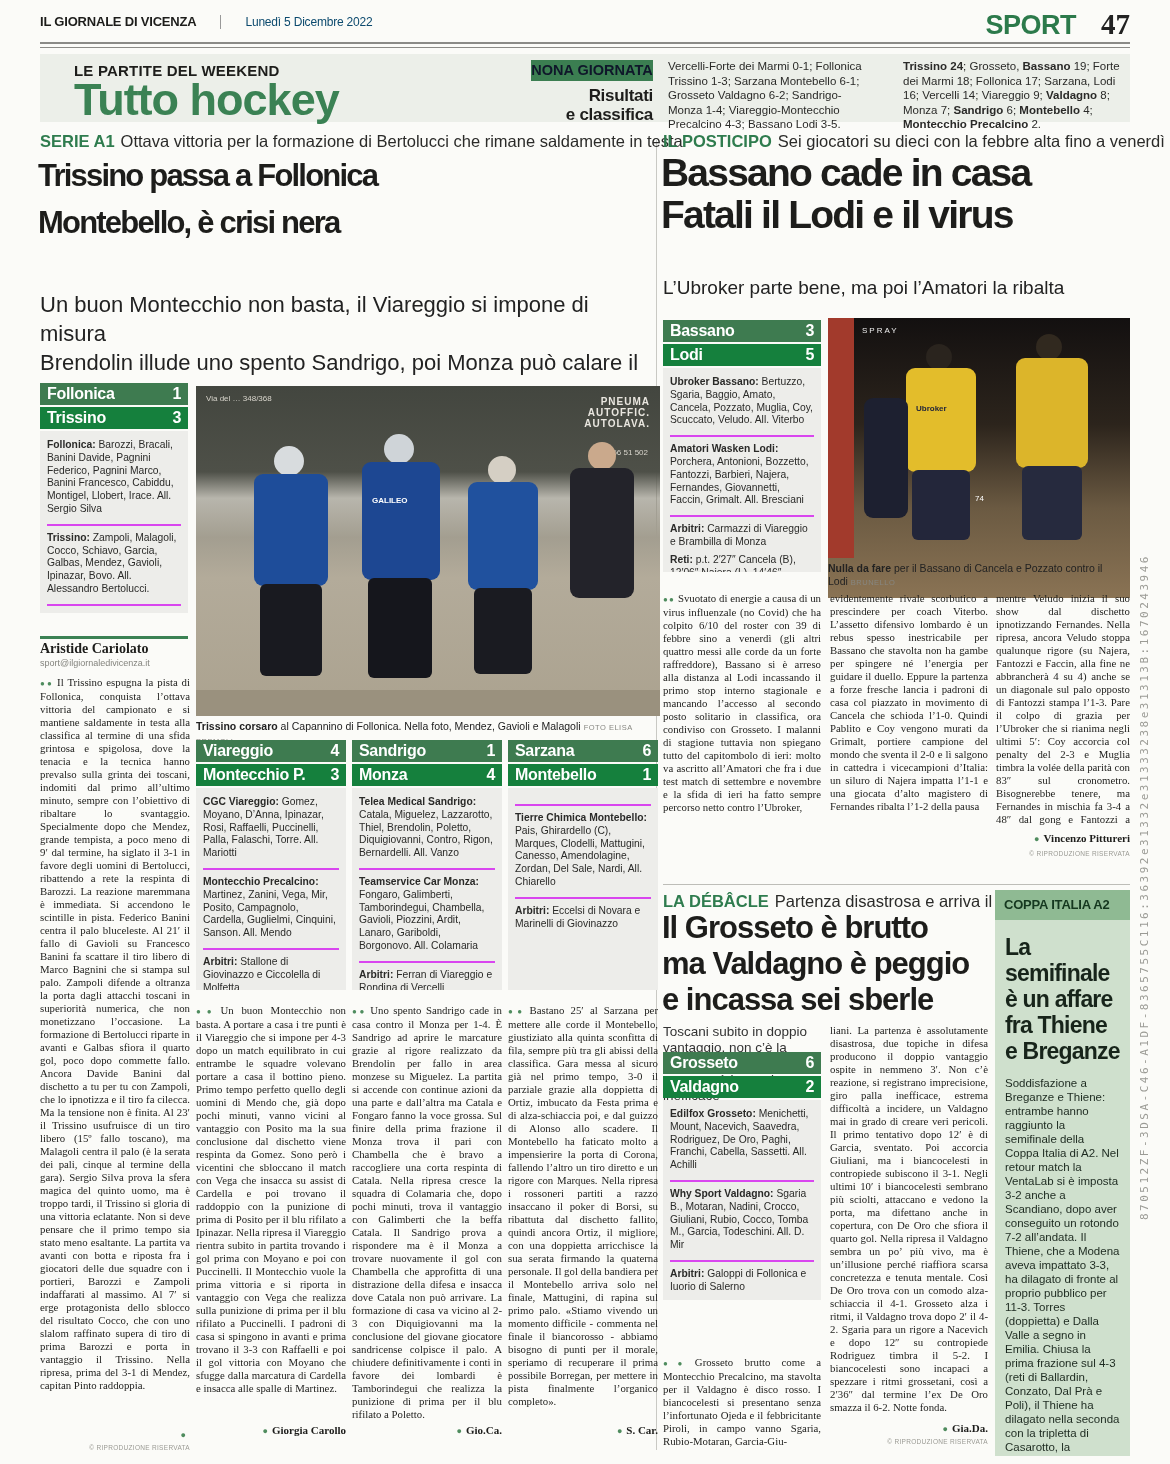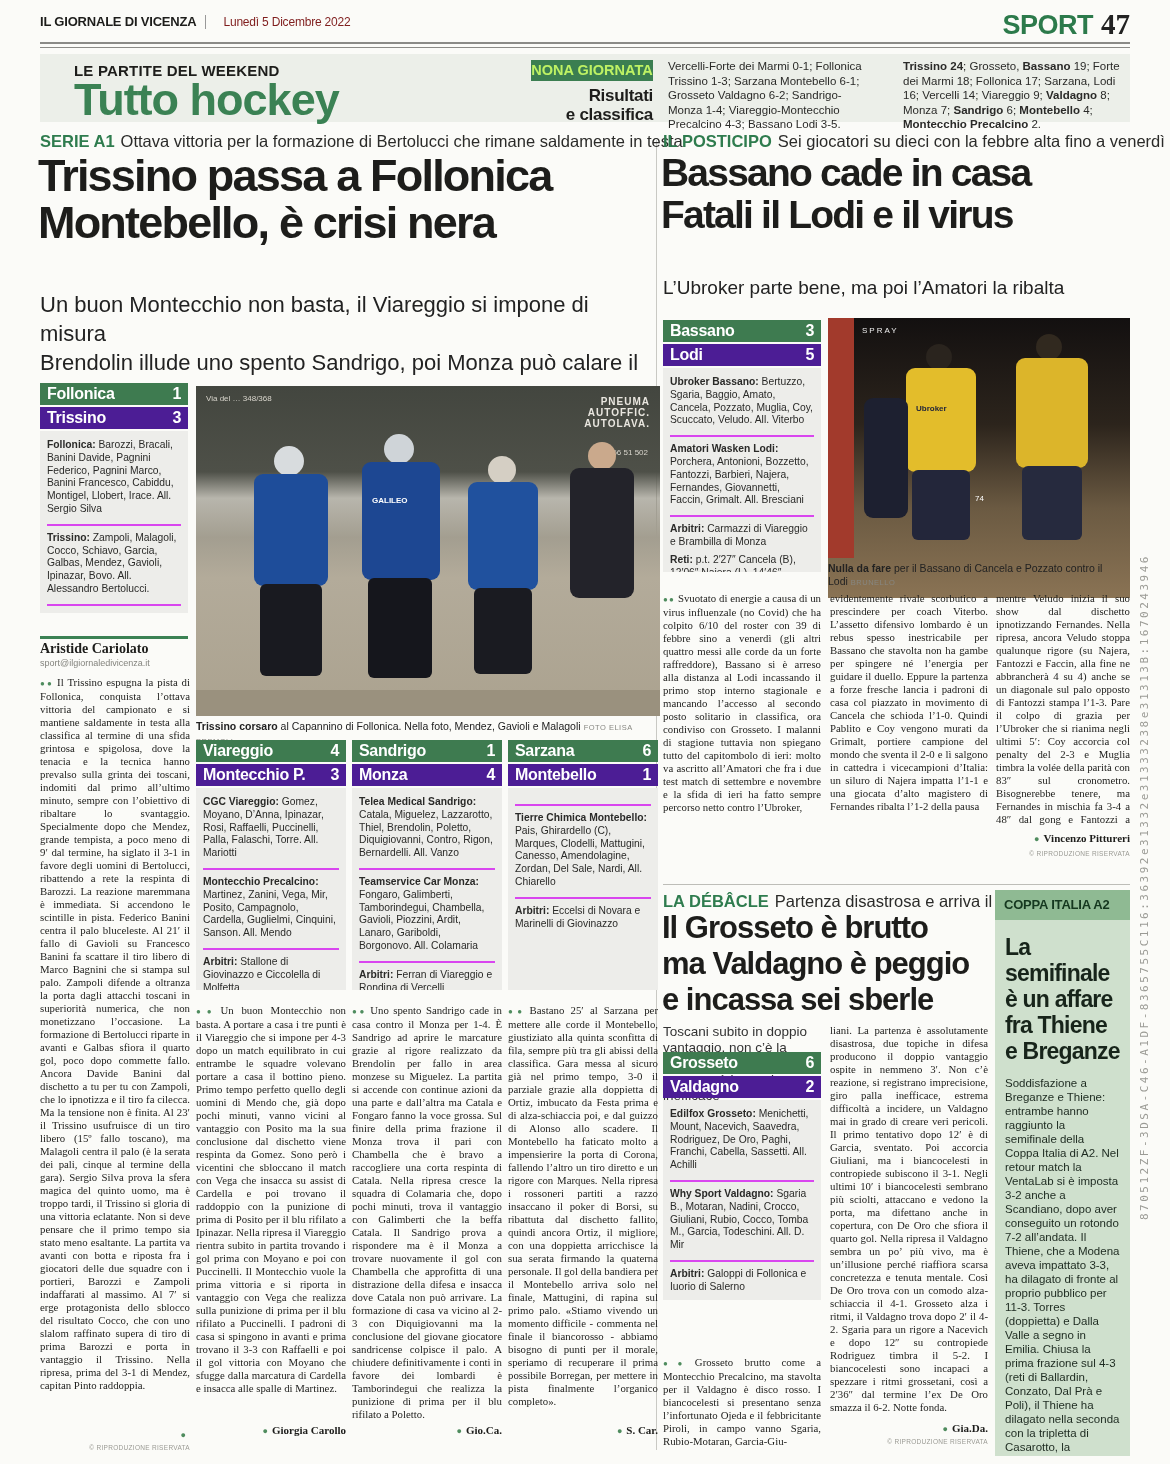--- a/index.html
+++ b/index.html
@@ -1,51 +1,51 @@
 <!DOCTYPE html>
 <html><head>
 <meta charset="utf-8">
 <style>
   html,body{margin:0;padding:0;background:#d8d8d4;}
   .page{position:relative;width:1170px;height:1464px;margin:0 auto;background:#fbfbf8;
         font-family:"Liberation Serif",serif;color:#1d1d1b;overflow:hidden;}
   .abs{position:absolute;}
   
   .masthead{font:bold 13px "Liberation Sans",sans-serif;letter-spacing:-0.2px;}
-  .mast-date{font:12px "Liberation Sans",sans-serif;color:#7f1d1d;font-weight:normal;
-             border-left:1px solid #999;padding-left:17px;margin-left:9px;}
+  .mast-date{font:12px "Liberation Sans",sans-serif;color:#0c4a6e;font-weight:normal;
+             border-left:1px solid #999;padding-left:24px;margin-left:24px;}
   .sport-logo{font:bold 27px "Liberation Sans",sans-serif;color:#2c7a4b;letter-spacing:-0.5px;}
-  .sport-num{font:bold 29px "Liberation Serif",serif;color:#222;margin-left:8px;}
+  .sport-num{font:bold 29px "Liberation Serif",serif;color:#222;margin-left:25px;}
   .rule2{border-top:2px solid #8b8b87;}
   .rule1{border-top:1px solid #8b8b87;}
   
   .banner{background:#ecefe9;}
   .banner-kicker{font:bold 15px "Liberation Sans",sans-serif;letter-spacing:0.2px;}
   .banner-title{font:bold 45px "Liberation Sans",sans-serif;color:#3b8254;letter-spacing:-1px;}
-  .round-box{background:#3b7e51;color:#bef264;font:bold 14.5px/21px "Liberation Sans",sans-serif;
+  .round-box{background:#3b7e51;color:#0f172a;font:bold 14.5px/21px "Liberation Sans",sans-serif;
              text-align:center;}
   .res-label{font:bold 17px/19px "Liberation Sans",sans-serif;text-align:right;letter-spacing:-0.3px;}
   .smalltxt{font:11.5px/14.5px "Liberation Sans",sans-serif;color:#2a2a28;text-align:left;}
   
   .kick{font:16.5px "Liberation Sans",sans-serif;color:#2b2b29;white-space:nowrap;}
   .kick .kg{font-weight:bold;color:#2f7c4e;margin-right:6px;text-align:right;}
   .hl{font-family:"Liberation Sans",sans-serif;font-weight:bold;color:#1d1d1b;letter-spacing:-1.8px;}
-  .hl-xl{font-size:45px;line-height:47px;}
+  .hl-xl{font-size:31px;line-height:47px;}
   .hl-lg{font-size:39px;line-height:42px;}
   .hl-md{font-size:31px;line-height:36px;letter-spacing:-1px;}
   .deck{font:400 22px/29px "Liberation Sans",sans-serif;color:#222;}
   .deck-sm{font:400 19px/24px "Liberation Sans",sans-serif;color:#222;}
   .subhead{font:400 13.5px/16px "Liberation Sans",sans-serif;color:#333;}
   
   .scorebox{display:flex;flex-direction:column;overflow:hidden;}
   .sb-bar{height:22px;flex:0 0 22px;display:flex;align-items:center;justify-content:space-between;
           padding:0 7px;color:#fff;font:bold 16px/22px "Liberation Sans",sans-serif;
           letter-spacing:-0.3px;margin-bottom:2px;}
   .sb-bar.top{background:#3e7b50;}
-  .sb-bar.bot{background:#4c1d95;}
+  .sb-bar.bot{background:#15803d;}
   .sb-body{background:#ededea;flex:1;overflow:hidden;padding:8px 7px;
            font:10.3px/12.8px "Liberation Sans",sans-serif;color:#2a2a28;text-align:left;}
   .sb-para{margin:0 0 5px;}
   .sb-para.div{border-top:2px solid #d946ef;padding-top:6px;margin-top:8px;}
   .lbl{font-weight:bold;}
   
   .byrule{border-top:3px solid #3b8254;}
   .byname{font:bold 14px "Liberation Serif",serif;}
   .byemail{font:9px "Liberation Sans",sans-serif;color:#84847e;}
   .bodycol{font:10.8px/13px "Liberation Serif",serif;text-align:justify;overflow:hidden;color:#1d1d1b;}

